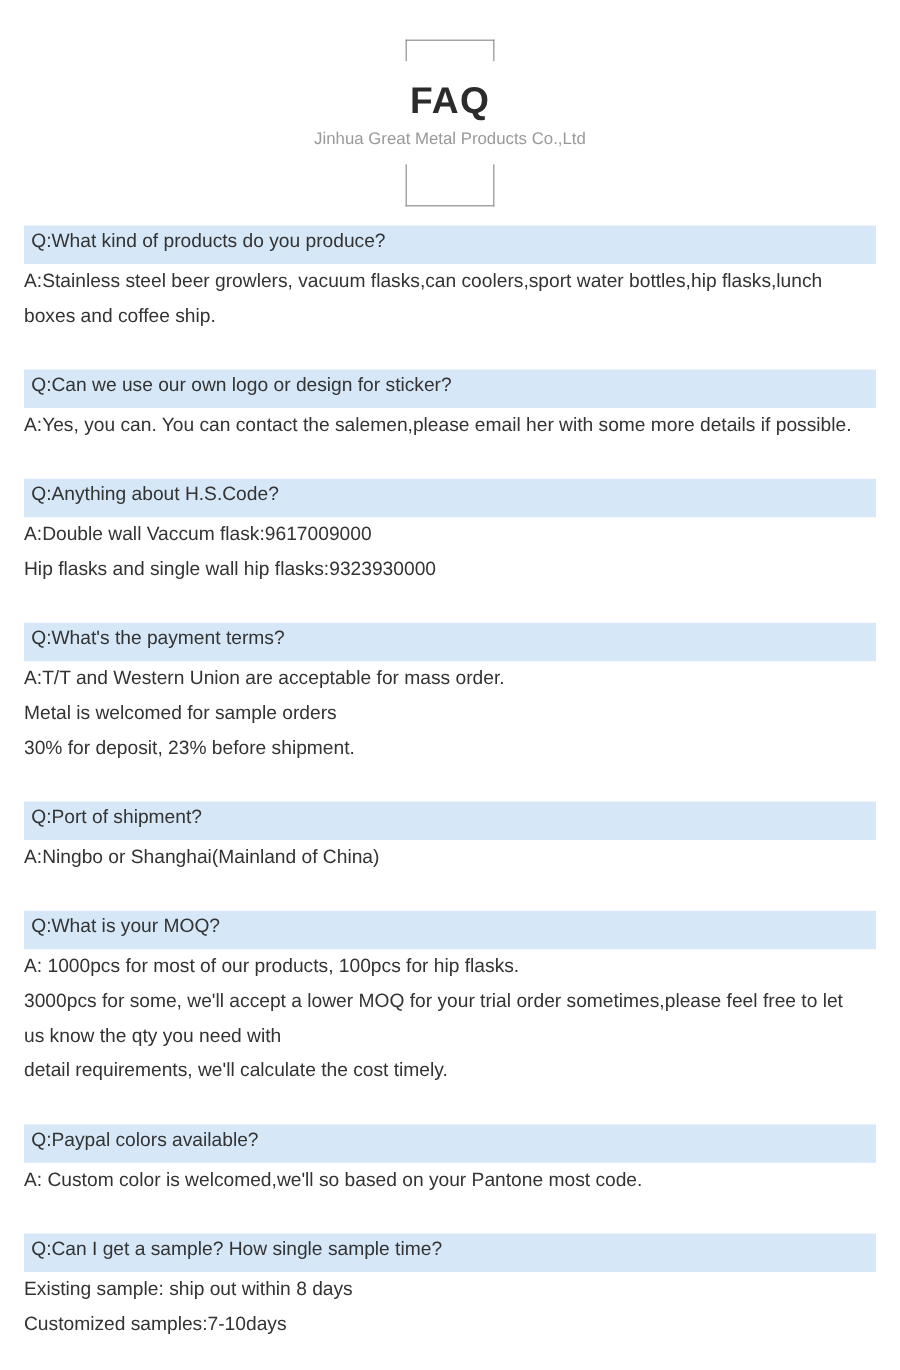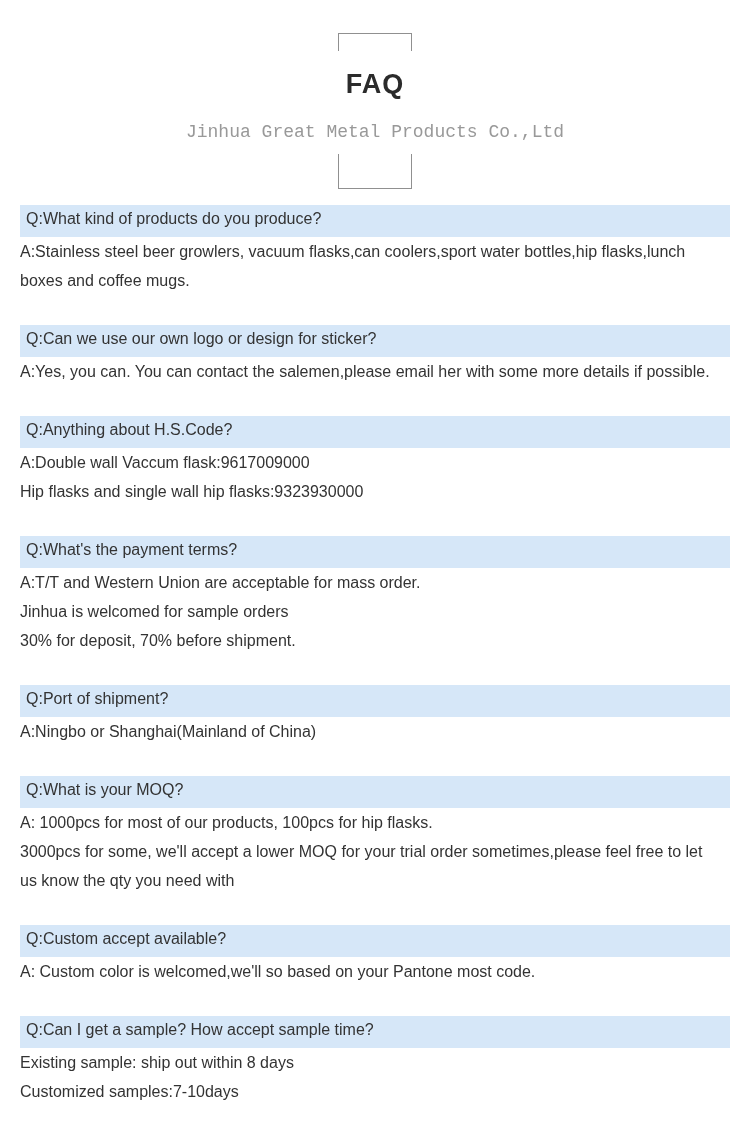--- a/index.html
+++ b/index.html
@@ -20,32 +20,31 @@
   }
   .bracket-top {
     width: 72px;
     height: 17px;
     margin: 33px auto 0 auto;
     border: 1px solid var(--bracket, #909090);
     border-bottom: none;
   }
   .faq-title {
     margin-top: 18px;
-    font-size: 27px;
+    font-size: 31px;
     line-height: 30px;
     font-weight: bold;
     letter-spacing: 1px;
     color: var(--title, #2b2b2b);
   }
   .faq-subtitle {
-    margin-top: 24px;
-    font-size: 18px;
+    margin-top: 7px;
+    font-size: 14px;
     line-height: 18px;
     color: var(--subtitle, #999999);
-    font-family: Liberation Mono, monospace;
   }
   .bracket-bottom {
     width: 72px;
     height: 34px;
     margin: 13px auto 0 auto;
     border: 1px solid var(--bracket, #909090);
     border-top: none;
   }
   
   .faq-list {
@@ -81,21 +80,21 @@
     <div class="faq-title">FAQ</div>
     <div class="faq-subtitle">Jinhua Great Metal Products Co.,Ltd</div>
     <div class="bracket-bottom"></div>
   </div>
 
   <div class="faq-list" id="faq-list">
   <section class="faq-item">
     <div class="faq-question">Q:What kind of products do you produce?</div>
     <div class="faq-answers">
           <div class="answer-line">A:Stainless steel beer growlers, vacuum flasks,can coolers,sport water bottles,hip flasks,lunch</div>
-          <div class="answer-line">boxes and coffee mugs.</div>
+          <div class="answer-line">boxes and coffee ship.</div>
         </div>
   </section>
 
   <section class="faq-item">
     <div class="faq-question">Q:Can we use our own logo or design for sticker?</div>
     <div class="faq-answers">
           <div class="answer-line">A:Yes, you can. You can contact the salemen,please email her with some more details if possible.</div>
         </div>
   </section>
 
@@ -104,50 +103,51 @@
     <div class="faq-answers">
           <div class="answer-line">A:Double wall Vaccum flask:9617009000</div>
           <div class="answer-line">Hip flasks and single wall hip flasks:9323930000</div>
         </div>
   </section>
 
   <section class="faq-item">
     <div class="faq-question">Q:What's the payment terms?</div>
     <div class="faq-answers">
           <div class="answer-line">A:T/T and Western Union are acceptable for mass order.</div>
-          <div class="answer-line">Jinhua is welcomed for sample orders</div>
-          <div class="answer-line">30% for deposit, 70% before shipment.</div>
+          <div class="answer-line">Metal is welcomed for sample orders</div>
+          <div class="answer-line">30% for deposit, 23% before shipment.</div>
         </div>
   </section>
 
   <section class="faq-item">
     <div class="faq-question">Q:Port of shipment?</div>
     <div class="faq-answers">
           <div class="answer-line">A:Ningbo or Shanghai(Mainland of China)</div>
         </div>
   </section>
 
   <section class="faq-item">
     <div class="faq-question">Q:What is your MOQ?</div>
     <div class="faq-answers">
           <div class="answer-line">A: 1000pcs for most of our products, 100pcs for hip flasks.</div>
           <div class="answer-line">3000pcs for some, we'll accept a lower MOQ for your trial order sometimes,please feel free to let</div>
           <div class="answer-line">us know the qty you need with</div>
+          <div class="answer-line">detail requirements, we'll calculate the cost timely.</div>
         </div>
   </section>
 
   <section class="faq-item">
-    <div class="faq-question">Q:Custom accept available?</div>
+    <div class="faq-question">Q:Paypal colors available?</div>
     <div class="faq-answers">
           <div class="answer-line">A: Custom color is welcomed,we'll so based on your Pantone most code.</div>
         </div>
   </section>
 
   <section class="faq-item">
-    <div class="faq-question">Q:Can I get a sample? How accept sample time?</div>
+    <div class="faq-question">Q:Can I get a sample? How single sample time?</div>
     <div class="faq-answers">
           <div class="answer-line">Existing sample: ship out within 8 days</div>
           <div class="answer-line">Customized samples:7-10days</div>
         </div>
   </section>
 </div>
 
 </div>
 
 </body></html>

